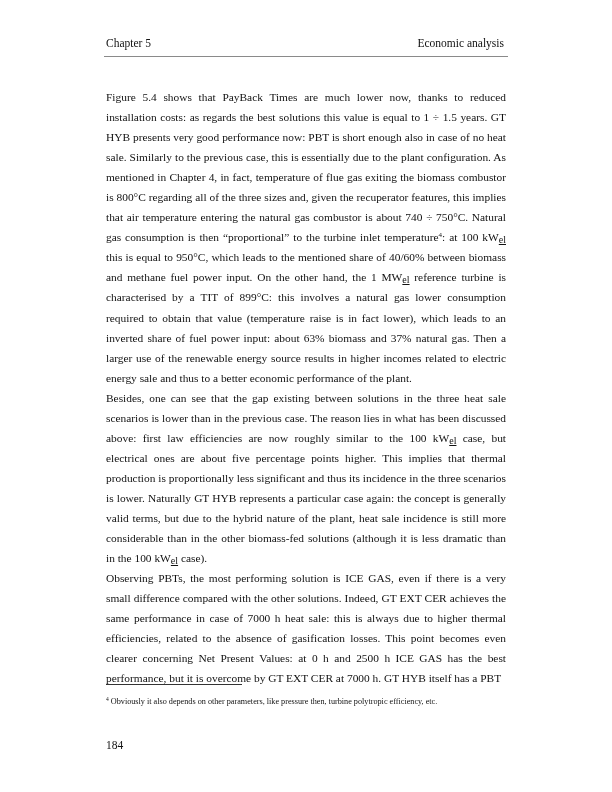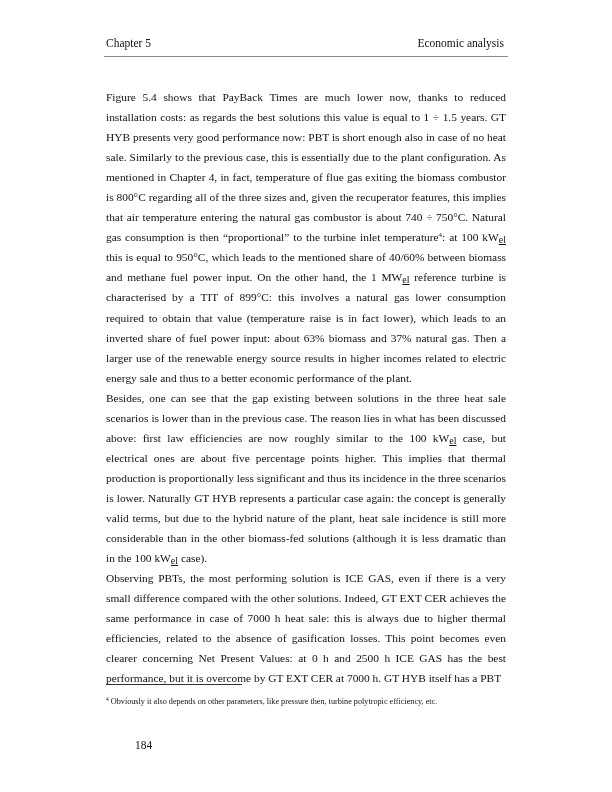--- a/index.html
+++ b/index.html
@@ -13,21 +13,21 @@
                  border-top: 1px solid #8a8a8a; }
   .body-text { position: absolute; left: 106px; top: 87px; width: 400px;
                font-size: 11.4px; line-height: 20.05px; text-align: justify; }
   .body-text p { margin: 0; text-indent: 0; }
   .body-text sub { font-size: 10px; vertical-align: -2px; line-height: 0; text-decoration: underline; }
   .body-text sup { font-size: 7px; vertical-align: 4px; line-height: 0; }
   .fn-rule { position: absolute; left: 106px; top: 684px; width: 136px; height: 0;
              border-top: 1px solid #333; }
   .footnote { position: absolute; left: 106px; top: 697px; width: 410px; font-size: 8.2px; }
   .footnote sup { font-size: 5.5px; vertical-align: 3px; line-height: 0; }
-  .page-number { position: absolute; left: 106px; top: 739px; font-size: 11.5px; margin-left: 29px; }
+  .page-number { position: absolute; left: 106px; top: 739px; font-size: 11.5px; }
 </style>
 </head>
 <body>
 
 <div class="header">
   <span class="left">Chapter 5</span>
   <span class="right">Economic analysis</span>
 </div>
 <div class="header-rule"></div>
 

